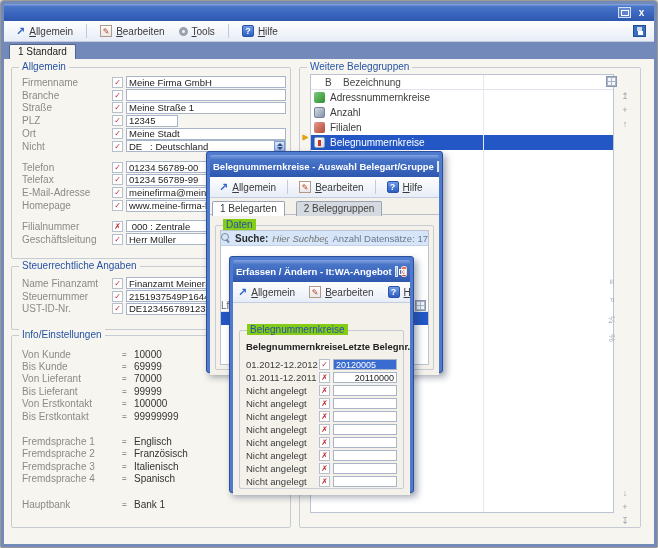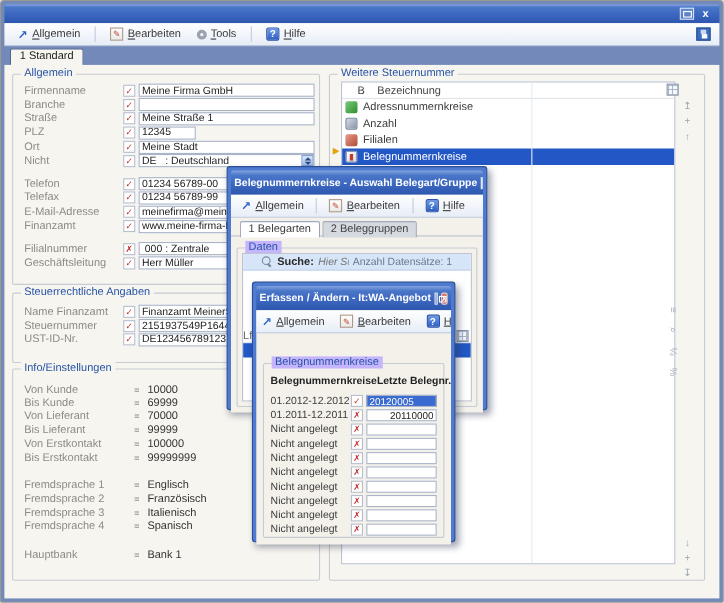--- a/index.html
+++ b/index.html
@@ -28,21 +28,21 @@
   .tsep { width:1px; height:14px; background:#c2cbdb; margin:0 3px; }
   .tabstrip { position:absolute; left:3px; top:42px; right:15px; height:16px; background:#7289ba; }
   .tab-active { position:absolute; left:5px; bottom:0; height:15px; padding:1px 8px 0;
       background:#f7f5ef; border:1px solid #51668f; border-bottom:none;
       border-radius:2px 2px 0 0; color:#222; }
   .content { position:absolute; left:3px; top:58px; right:3px; bottom:3px; background:#f7f5ef; }
   
   .fs { position:absolute; border:1px solid #c6cbd4; border-radius:2px; }
   .fs > .legend { position:absolute; top:-7px; left:7px; padding:0 3px; background:#f7f5ef;
       color:#2653a6; line-height:11px; }
-  .fs-d > .legend { background:#c4b5fd; }
+  .fs-d > .legend { background:#84cc16; }
   
   .frow { display:flex; align-items:center; height:12.8px; padding:0 4px 0 10px; }
   .frow .lbl { width:90px; color:#8b8b85; flex:none; overflow:hidden; white-space:nowrap; }
   .fi { width:11px; height:11px; border:1px solid #b6bfce; background:#fff; flex:none;
       display:inline-flex; align-items:center; justify-content:center;
       font-size:8px; font-weight:bold; margin-right:3px; }
   .icon-check::after { content:"✓"; color:#c22b2b; }
   .icon-x::after { content:"✗"; color:#c22b2b; }
   .tin { height:12px; border:1px solid #a9b4c9; background:#fff; font-size:9.5px;
       padding:0 2px; flex:1; min-width:0; color:#222; }
@@ -120,26 +120,26 @@
       position:relative; width:14px; height:11px; margin-left:3px; }
   .wbtn-restore-d::after { content:""; position:absolute; left:3px; top:2px; width:5px;
       height:4px; border:1px solid #fff; }
   .wbtn-close-d { width:15px; height:11px; margin-left:3px; border:1px solid #f0d0c8;
       border-radius:2px; background:linear-gradient(#e07a62,#c23a28); color:#fff;
       font-size:8px; font-weight:bold; display:inline-flex; align-items:center;
       justify-content:center; }
   .dlg-body { position:relative; background:#f3f1ea; overflow:hidden; }
   .dtoolbar { height:21px; background:linear-gradient(180deg,#fefefe,#e7edf7);
       border-bottom:1px solid #c3cddf; display:flex; align-items:center; padding:0 5px; gap:4px; }
-  .dtabs { height:17px; position:relative; padding:2px 8px 0; display:flex; gap:2px;
+  .dtabs { height:17px; position:relative; padding:2px 2px 0; display:flex; gap:11px;
       border-bottom:1px solid #b9c0cc; }
   .dtab { height:15px; padding:1px 7px 0; background:#fff; border:1px solid #9aa4b6;
       border-bottom:none; border-radius:2px 2px 0 0; position:relative; top:1px; }
   .dtab.off { background:#d5d9e0; color:#444; }
-  .searchbar { display:flex; align-items:center; gap:4px; height:15px; padding:0 17px;
+  .searchbar { display:flex; align-items:center; gap:4px; height:15px; padding:0 0;
       background:#d6e5f8; border-bottom:1px solid #c2d2e8; }
   .searchbar b { color:#2b2b2b; }
   .searchin { border:none; background:transparent; font-style:italic; color:#9aa2ae;
       font-size:9.5px; flex:1; min-width:0; }
   .cnt { color:#6a7890; font-size:9.5px; white-space:nowrap; }
   .dhead { display:flex; align-items:flex-end; height:22px; border-bottom:1px solid #dfe3ea;
       color:#666;margin-top:44px; }
   .drow { display:flex; align-items:center; height:13px; }
   .drow.sel { background:#2257c5; color:#fff; }
   .c-lfd { width:24px; text-align:right; padding-right:3px; flex:none; }
@@ -242,21 +242,21 @@
           <span class="lbl">Telefax</span>
           <span class="fi icon-check"></span>
           <input class="tin" readonly="" value="01234 56789-99" style="">
         </div>
         <div class="frow">
           <span class="lbl">E-Mail-Adresse</span>
           <span class="fi icon-check"></span>
           <input class="tin" readonly="" value="meinefirma@meine-firma-hom" style="">
         </div>
         <div class="frow">
-          <span class="lbl">Finanzamt</span>
+          <span class="lbl">Homepage</span>
           <span class="fi icon-check"></span>
           <input class="tin" readonly="" value="www.meine-firma-homepage." style="">
         </div>
         <div class="gap8"></div>
         <div class="frow">
           <span class="lbl">Filialnummer</span>
           <span class="fi icon-x"></span>
           <input class="tin" readonly="" value=" 000 : Zentrale" style="">
         </div>
         <div class="frow">
@@ -345,21 +345,21 @@
         <div class="gap14"></div>
         <div class="irow">
             <span class="lbl">Hauptbank</span>
             <span class="eq">=</span>
             <span class="ival">Bank 1</span>
           </div>
       </div>
     </div>
 
     <div class="fs" style="left:295px;top:8px;width:342px;height:461px;">
-      <span class="legend">Weitere Steuernummer</span>
+      <span class="legend">Weitere Beleggruppen</span>
       <div class="list" style="left:10px;top:6px;width:304px;bottom:14px;">
         <div class="coldiv" style="left:172px;"></div>
         <div class="lhead">
           <span style="width:14px;flex:none;"></span>
           <span style="width:18px;flex:none;">B</span>
           <span>Bezeichnung</span>
         </div>
         <div class="trow">
           <span class="ti icon-adress"></span>
           <span>Adressnummernkreise</span>
@@ -430,21 +430,21 @@
         <span class="dtab">1 Belegarten</span>
         <span class="dtab off">2 Beleggruppen</span>
       </div>
       <div class="fs fs-d" style="left:5px;right:5px;top:48px;bottom:5px;">
         <span class="legend">Daten</span>
         <div class="list" style="left:4px;right:4px;top:4px;bottom:4px;">
           <div class="searchbar">
             <span class="icon-search"></span>
             <b>Suche:</b>
             <input class="searchin" placeholder="Hier Suchbegriff" style="">
-            <span class="cnt">Anzahl Datensätze: 1</span>
+            <span class="cnt">Anzahl Datensätze: 17</span>
           </div>
           <div class="dhead">
             <span class="c-lfd">Lfdnr.</span>
             <span class="c-b">B</span>
             <span>Bezeichnung</span>
             <span style="flex:1"></span>
             <span class="icon-grid" style="position:static;margin-right:2px;"></span>
           </div>
           <div class="drow sel">
             <span class="c-lfd">1</span>

